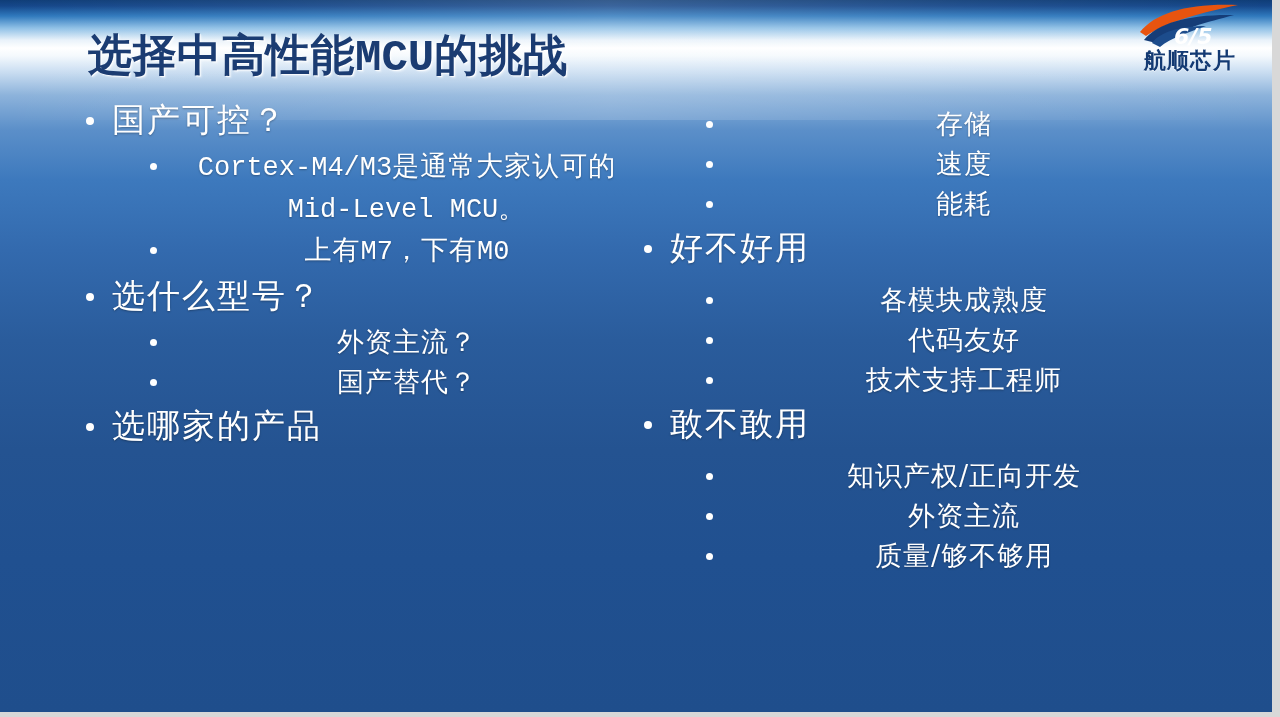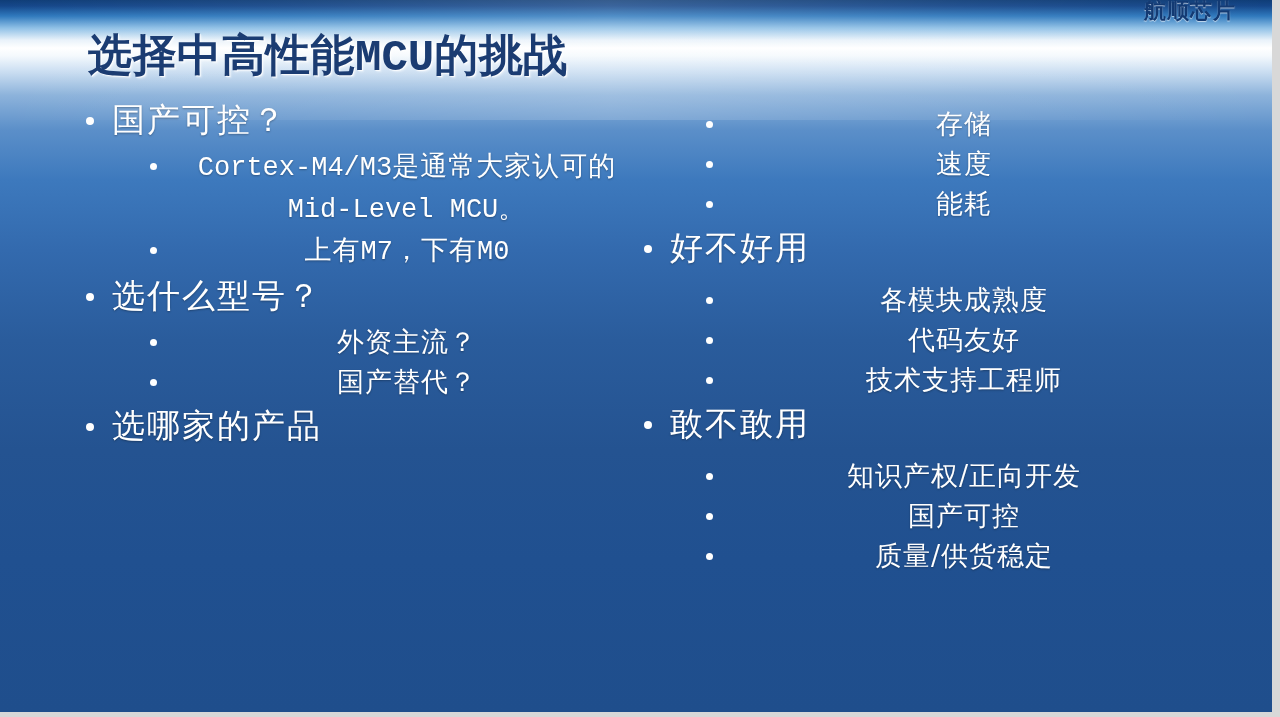--- a/index.html
+++ b/index.html
@@ -166,20 +166,28 @@
   
   #col-right li.lv1 { margin-bottom: 4px; }
   #col-right ul.lv2 { margin-left: 62px; margin-top: 8px; }
 </style>
 </head>
 <body>
 
 <div id="slide">
 
   <div id="logo">
+    <div class="mark">
+      <svg width="112" height="50" viewBox="0 0 112 50" xmlns="http://www.w3.org/2000/svg">
+        <path d="M6 30 C22 10, 56 1, 104 3 C70 10, 34 19, 12 34 Z" fill="#E8540F"></path>
+        <path d="M10 38 C24 20, 58 12, 100 13 C74 20, 44 27, 26 42 Z" fill="#153D78"></path>
+        <path d="M18 41 C26 30, 46 24, 72 24 C56 30, 36 36, 26 45 Z" fill="#1C4C8C"></path>
+        <text x="40" y="42" font-family="DejaVu Sans, sans-serif" font-size="22" font-style="italic" font-weight="bold" fill="#FFFFFF">6/5</text>
+      </svg>
+    </div>
     <div class="logo-text">航顺芯片</div>
   </div>
 
   <div id="title">选择中高性能<span class="lat">MCU</span>的挑战</div>
 
   <div class="column" id="col-left">
     <ul class="lv1">
 
       <li class="lv1">国产可控？</li>
       <ul class="lv2">
@@ -210,20 +218,20 @@
       <li class="lv1">好不好用</li>
       <ul class="lv2">
         <li class="lv2">各模块成熟度</li>
         <li class="lv2">代码友好</li>
         <li class="lv2">技术支持工程师</li>
       </ul>
 
       <li class="lv1">敢不敢用</li>
       <ul class="lv2">
         <li class="lv2">知识产权/正向开发</li>
-        <li class="lv2">国产可控</li>
-        <li class="lv2">质量/供货稳定</li>
+        <li class="lv2">外资主流</li>
+        <li class="lv2">质量/够不够用</li>
       </ul>
 
     </ul>
   </div>
 
 </div>
 
 </body></html>

